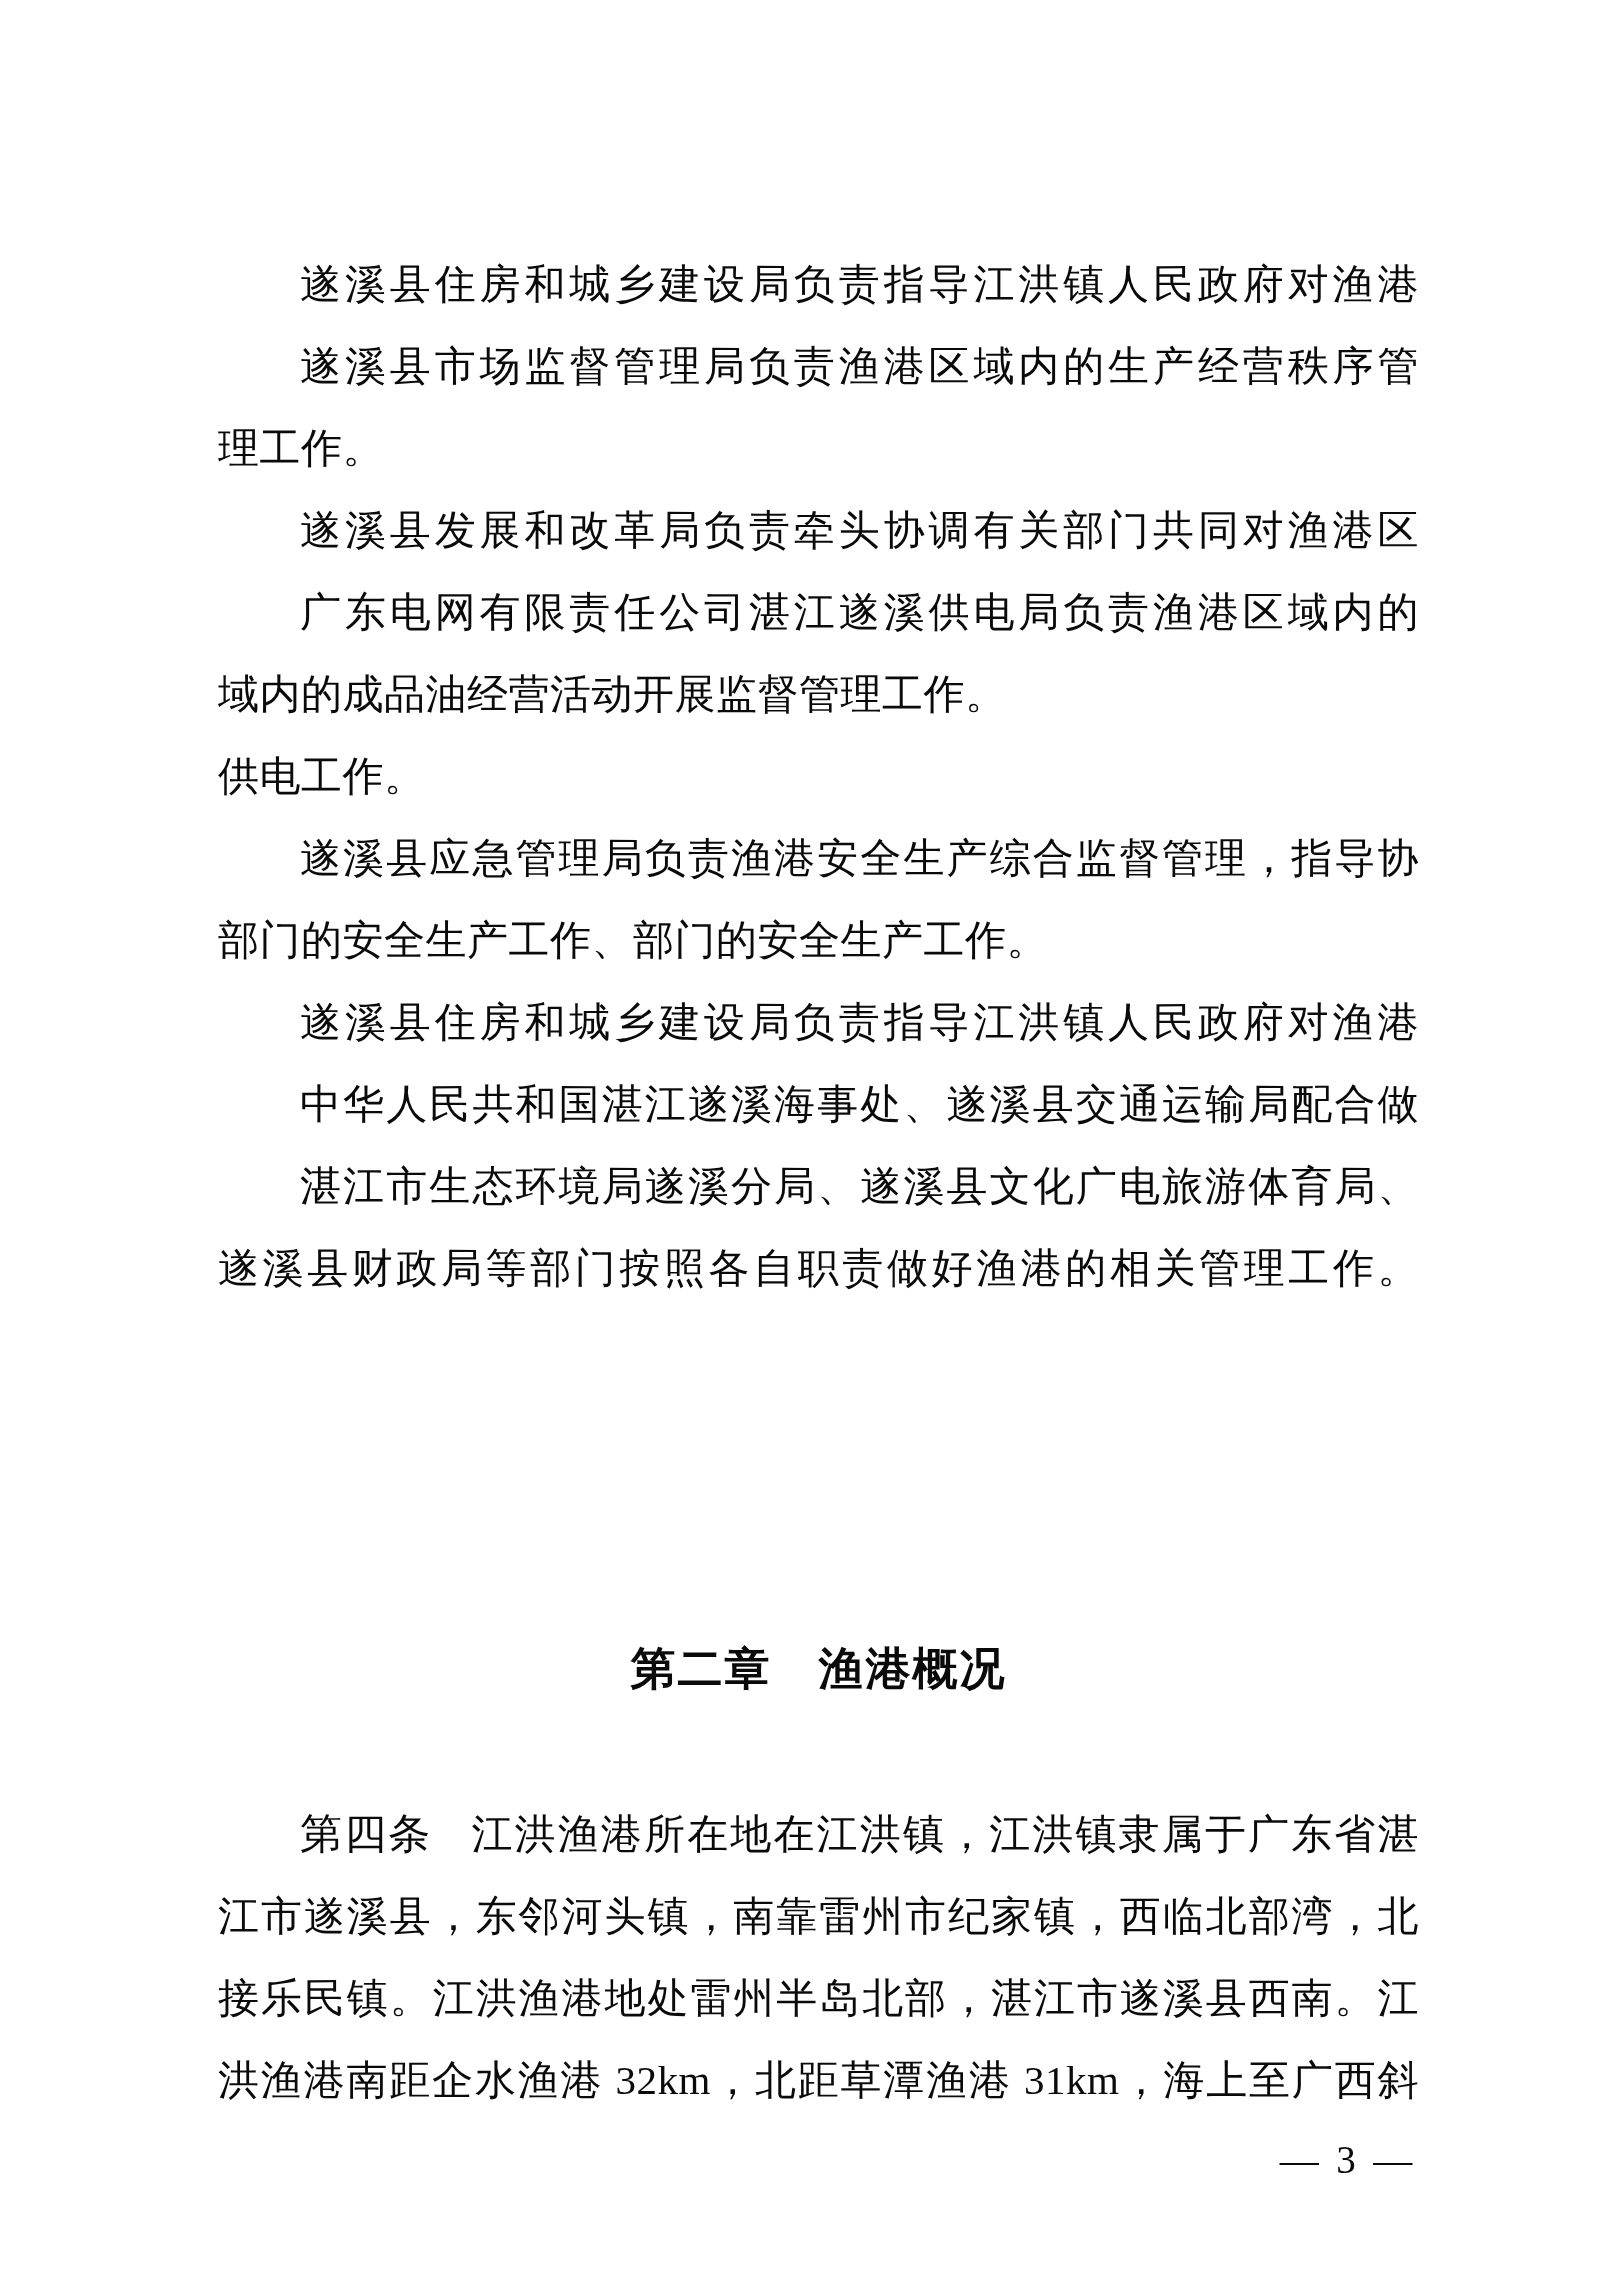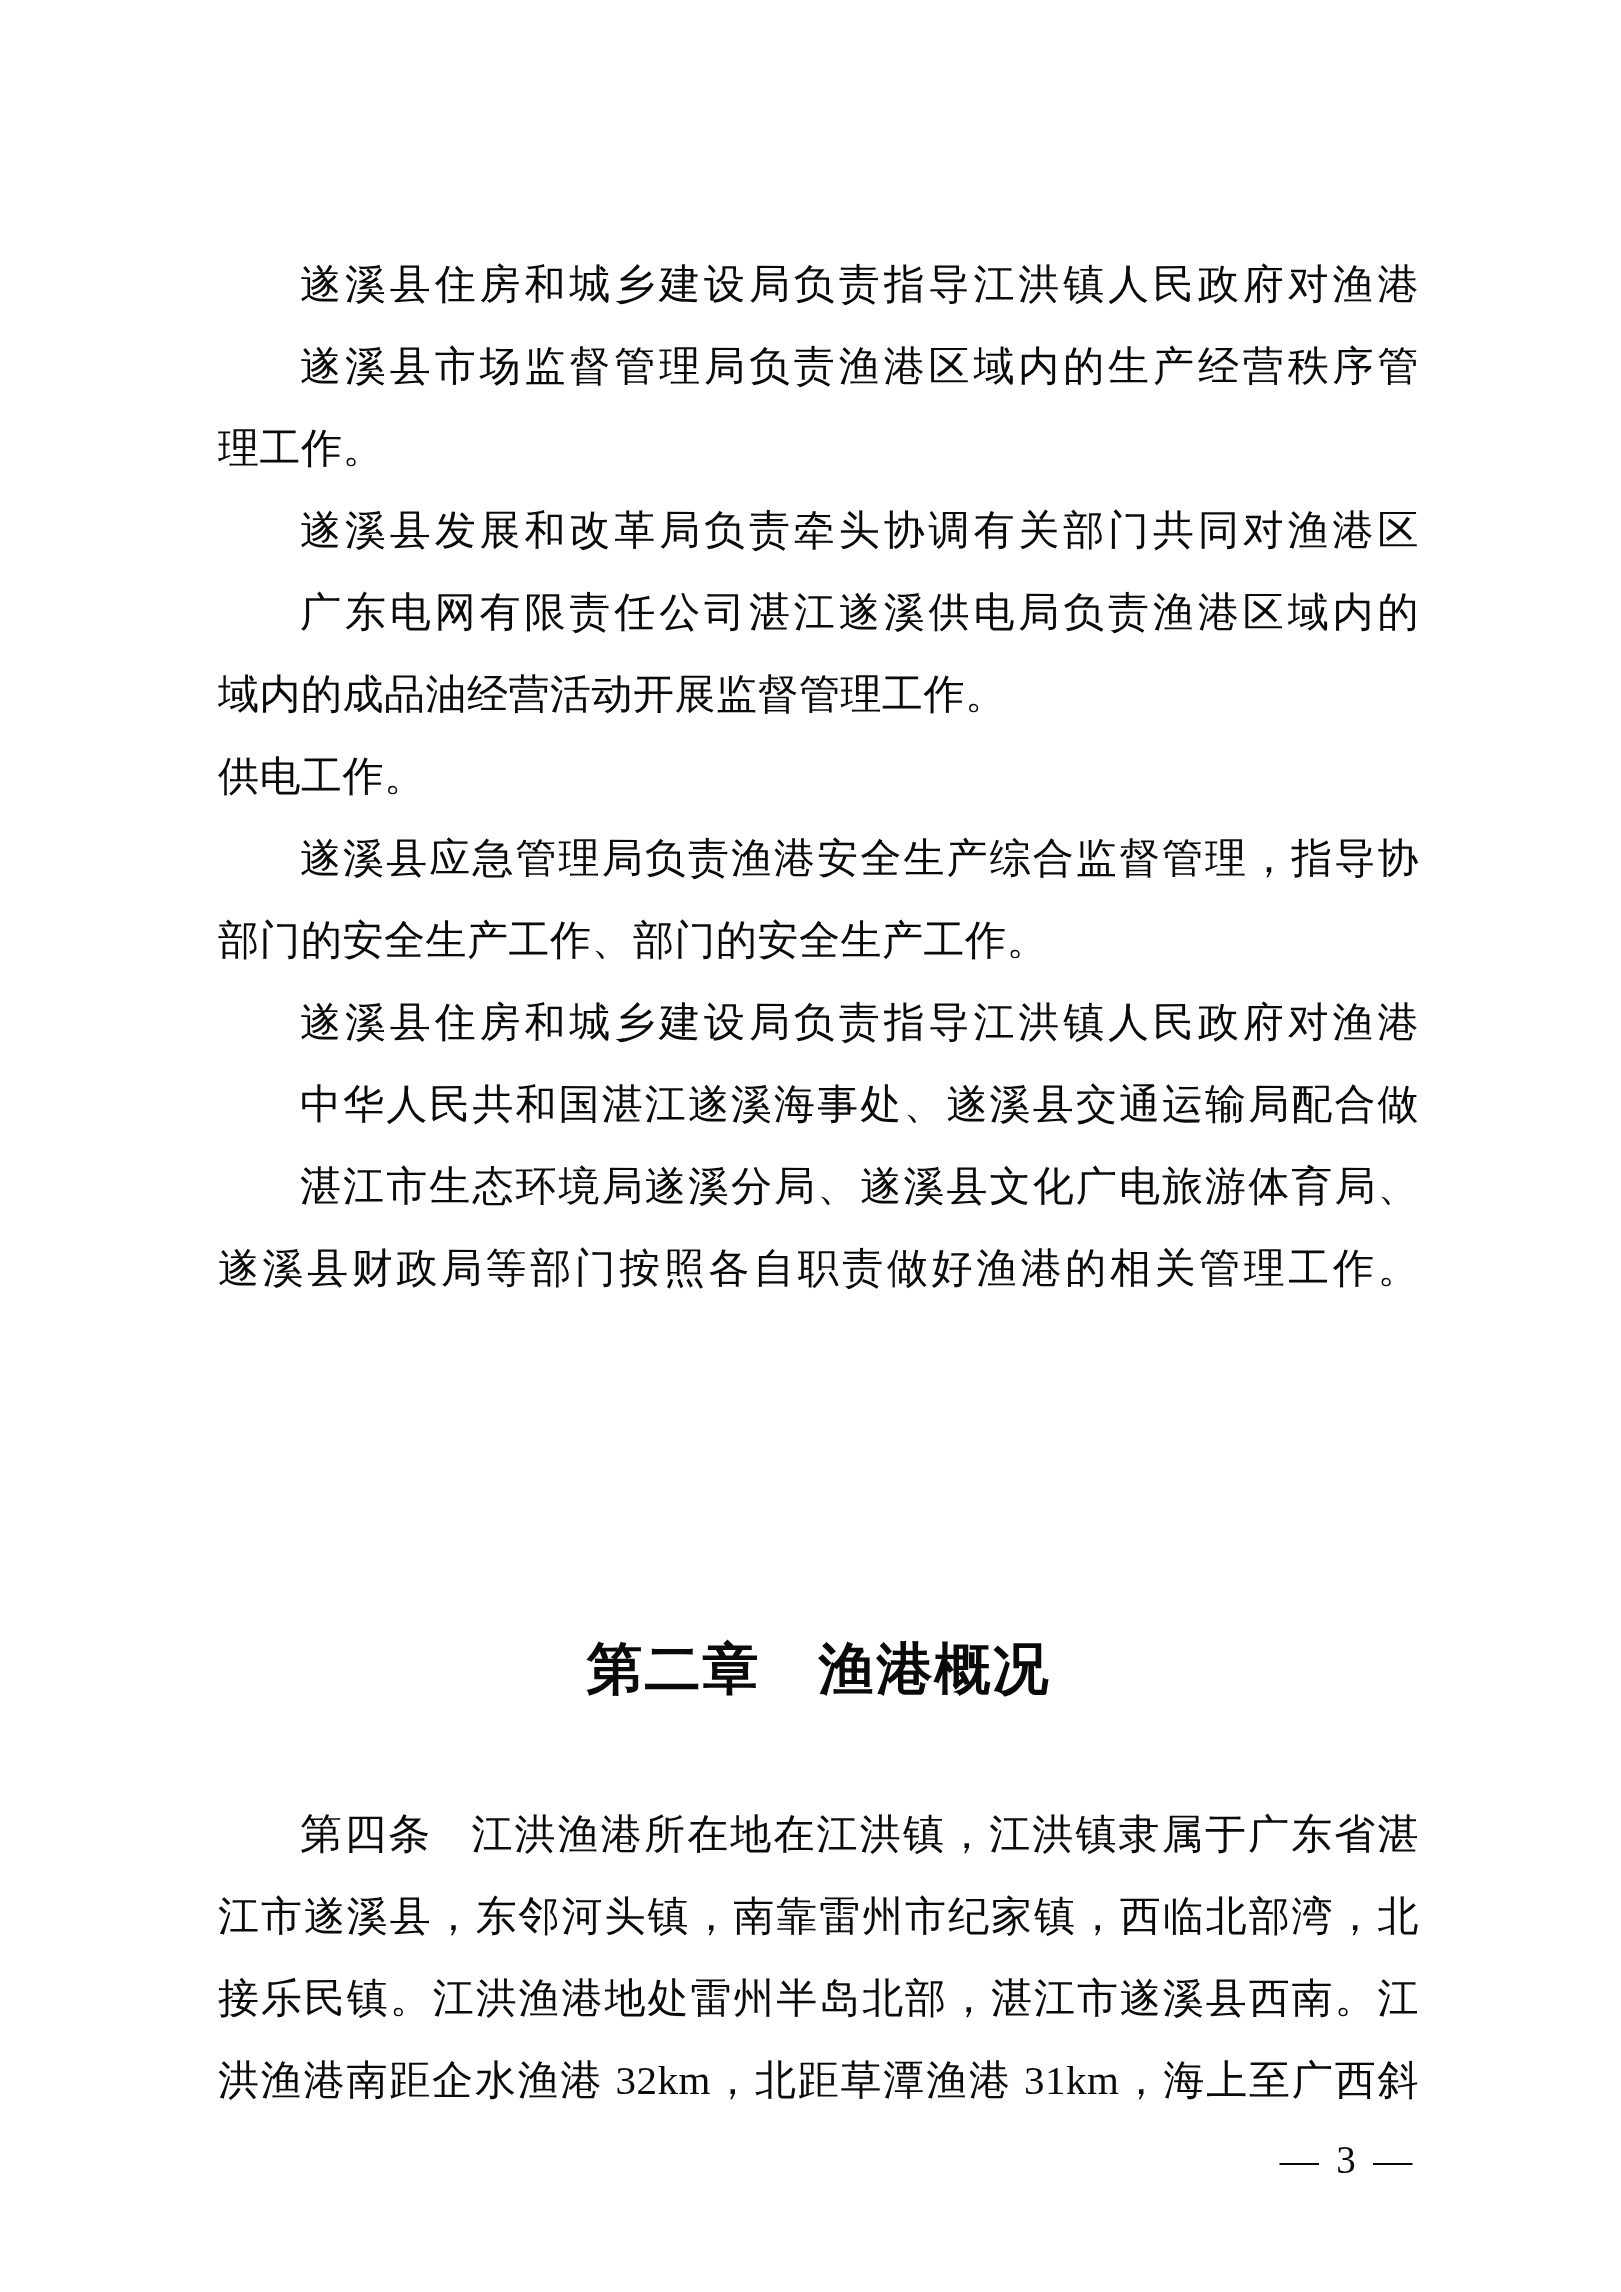--- a/index.html
+++ b/index.html
@@ -41,21 +41,21 @@
   .chapter-heading {
     position: absolute;
     left: 218px;
     top: 1628px;
     width: 1201px;
     height: 82px;
     line-height: 82px;
     text-align: center;
     font-family: "Liberation Sans", "DejaVu Sans", sans-serif;
     font-weight: bold;
-    font-size: 56px;
+    font-size: 45px;
     letter-spacing: 2px;
   }
   .article-label {
     font-family: "Liberation Sans", "DejaVu Sans", sans-serif;
     font-weight: normal;
     font-size: 42px;
     margin-right: 39px;
   }
   .page-footer {
     position: absolute;

